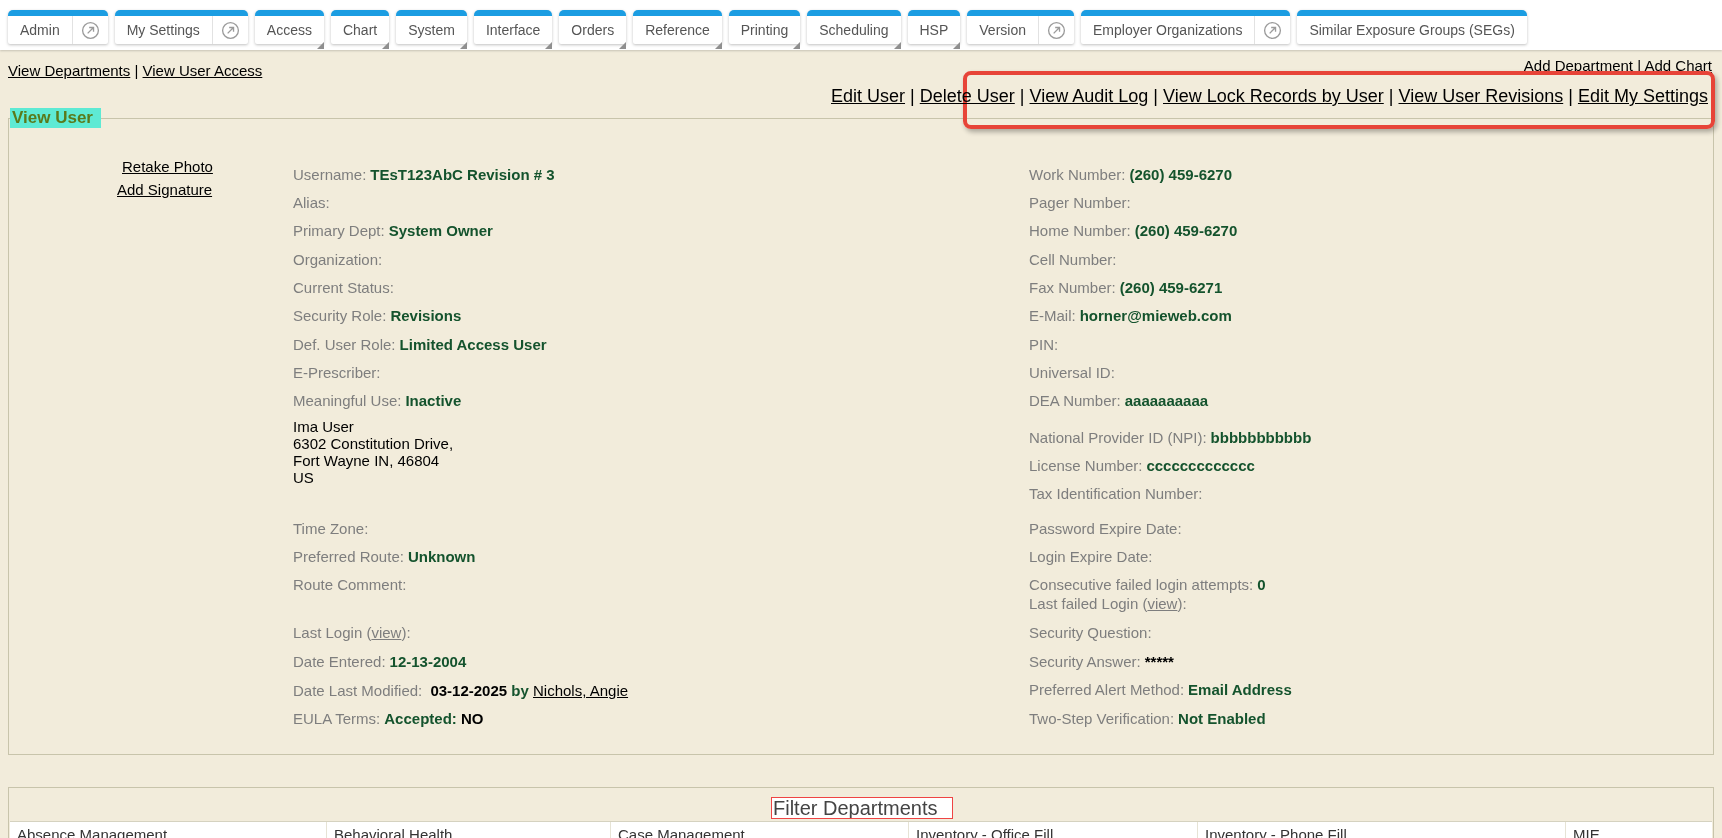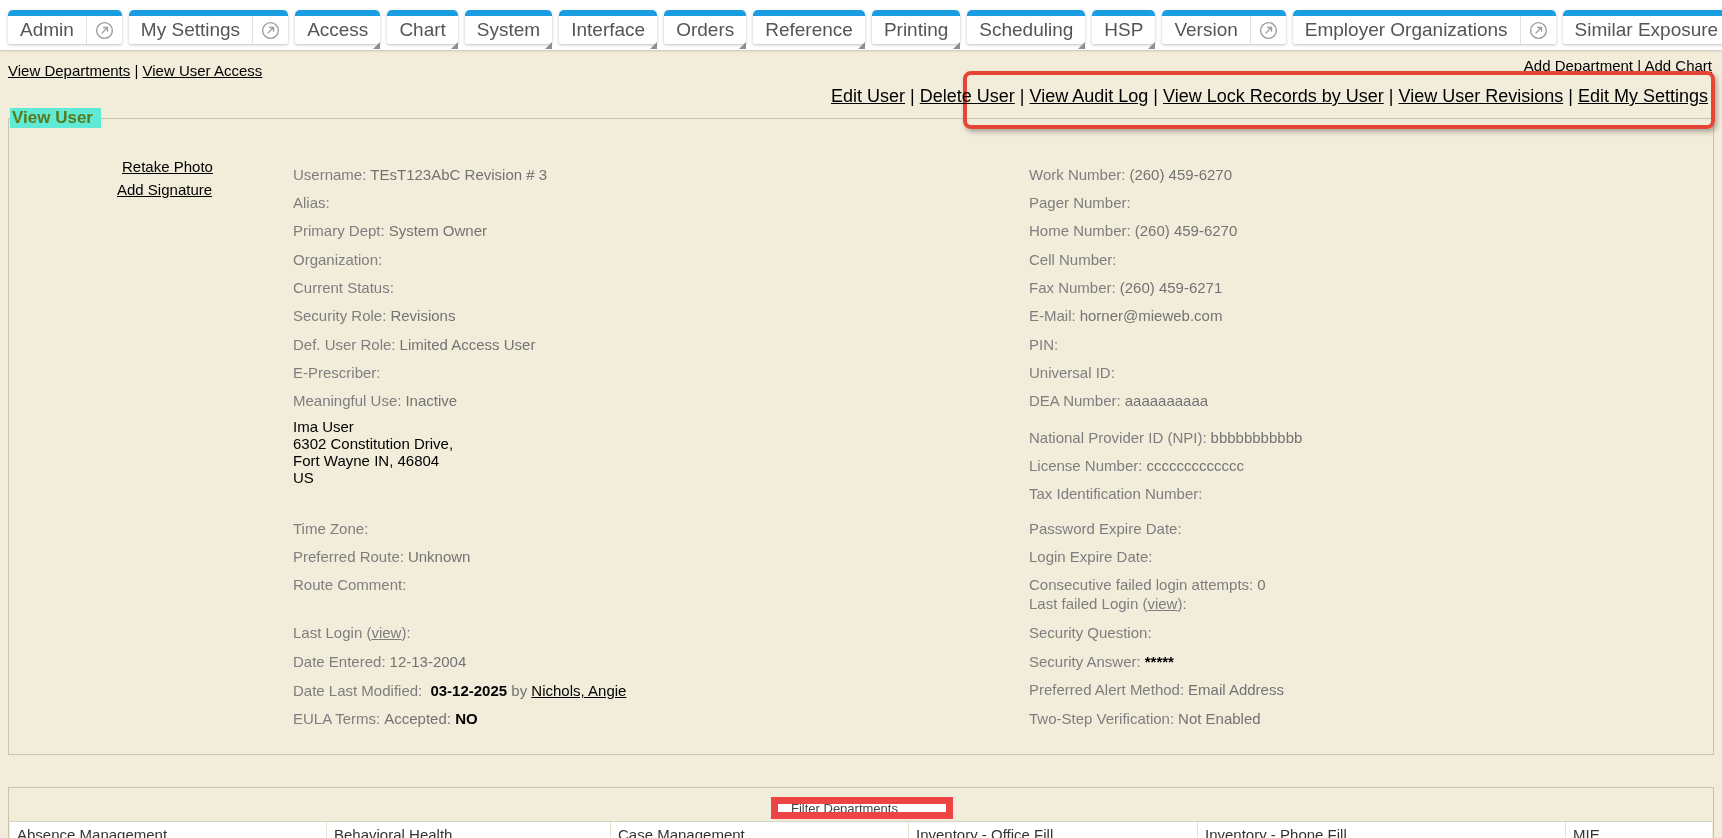--- a/index.html
+++ b/index.html
@@ -18,21 +18,21 @@
   }
   .tab {
     position:relative; display:flex; align-items:stretch;
     background:#ffffff; border-top:6px solid #1b9de2;
     border-radius:5px 5px 2px 2px;
     box-shadow:0 1px 3px rgba(0,0,0,0.25);
     height:34px; cursor:pointer; flex:0 0 auto;
   }
   .tab-label {
     display:flex; align-items:center; padding:0 12px;
-    font-size:19px; color:#555555;
+    font-size:14px; color:#555555;
   }
   .tab-ext {
     display:flex; align-items:center; padding:0 8px;
     border-left:1px solid #e2e2e2;
   }
   .tab-ext svg { display:block; }
   .dd-corner {
     position:absolute; right:0px; bottom:-5px; width:0; height:0;
     border-left:7px solid transparent; border-bottom:7px solid #8f8f8f;
   }
@@ -54,32 +54,32 @@
   .fset-legend {
     position:absolute; top:-11px; left:1px; padding:0 8px 0 2px;
     background:#5eead4; font-weight:bold; color:#5a7a1b; font-size:17px;
     white-space:nowrap;
   }
   #fs-viewuser { top:68px; left:8px; width:1706px; height:637px; }
   #fs-depts    { top:737px; left:8px; width:1706px; height:101px; }
   
   .frow { position:absolute; white-space:nowrap; font-size:15px; line-height:16px; }
   .flabel { color:#7e7e7e; }
-  .fvalue { color:#737373; margin-left:4px; }
+  .fvalue { color:#14532d; margin-left:4px;font-weight:bold; }
   .fbold  { font-weight:bold; color:#000; }
   .photo-links { position:absolute; left:105px; top:0; font-size:15px; }
   .photo-links .frow { left:8px;text-align:center; }
   .colL { position:absolute; left:284px; top:0; }
   .colR { position:absolute; left:1020px; top:0; }
   .address { color:#000; line-height:17px; font-size:15px; }
   
   .filter-input {
     position:absolute; left:762px; top:9px; width:182px; height:22px;
-    border:7px solid #ef4444; background:#fff; font-size:13px;
-    font-family:"Liberation Sans", sans-serif; padding:1px 13px; color:#222;
+    border:1px solid #ef4444; background:#fff; font-size:20px;
+    font-family:"Liberation Sans", sans-serif; padding:1px 1px; color:#222;
   }
   .filter-input::placeholder { color:#444; opacity:1; }
   .dept-row {
     position:absolute; left:1px; right:1px; top:33px; height:30px;
     background:#ffffff; display:flex; border-top:1px solid #d5d2c0;
   }
   .dept-cell {
     font-size:15px; color:#333333; padding:4px 0 0 7px;
     border-left:1px solid #e6e3d5; overflow:hidden; white-space:nowrap;
   }

